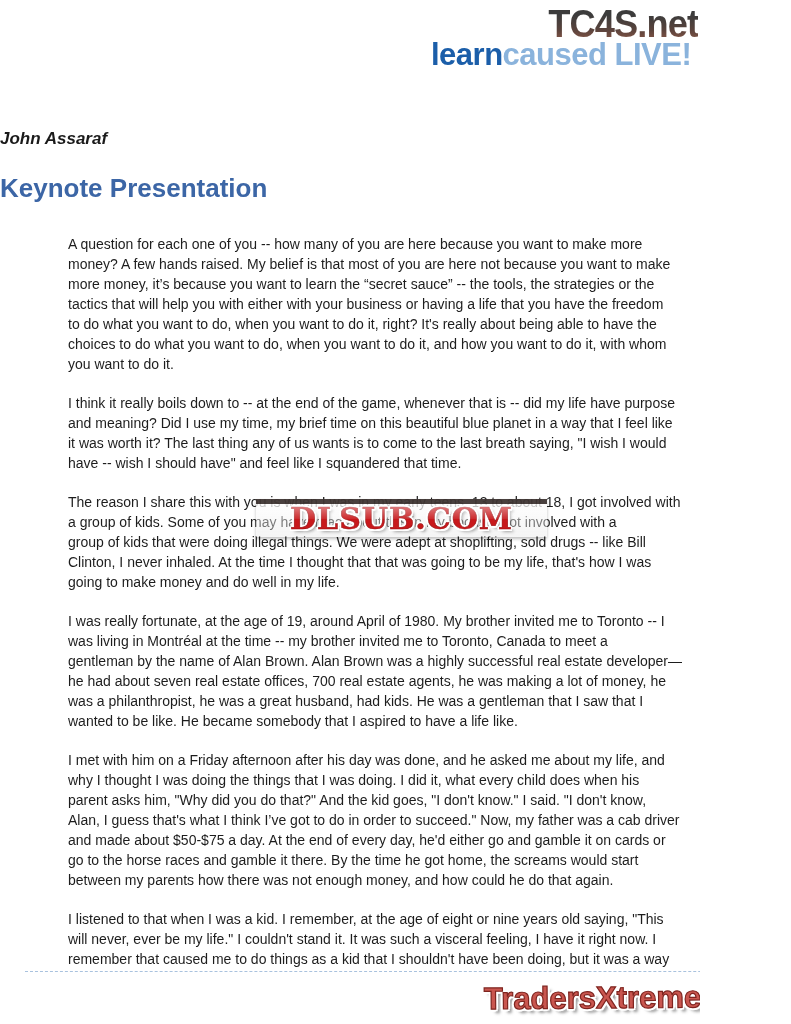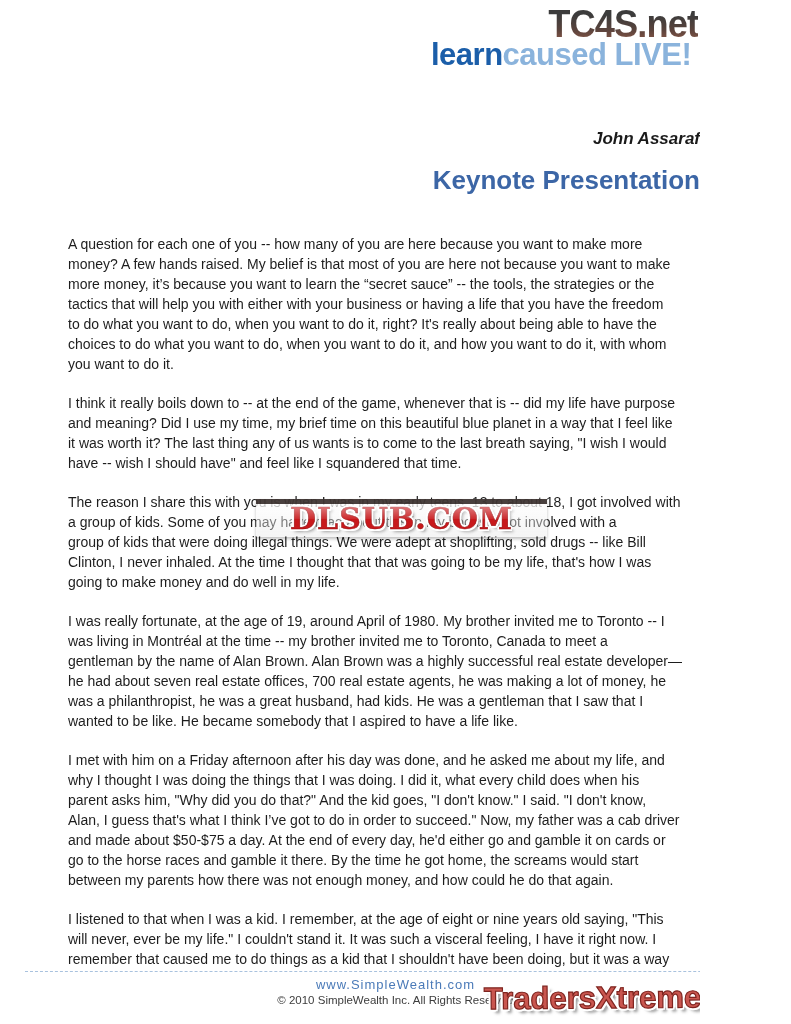--- a/index.html
+++ b/index.html
@@ -46,30 +46,30 @@
   }
   .engage .eg1 { color: #1b5ea9; }
   .engage .eg2 { color: #8ab3dc; }
 
   
   .titleblock {
     position: absolute;
     top: 129px;
     left: 0;
     width: 100%;
-    text-align: right;
+    text-align: left;
   }
   .author {
     font-size: 17px;
     font-weight: bold;
     font-style: italic;
     color: #1a1a1a;
   }
   .doc-title {
-    margin-top: 16px;
+    margin-top: 24px;
     font-size: 26px;
     font-weight: bold;
     color: #3c66a6;
     letter-spacing: 0px;
   }
 
   
   .bodytext {
     position: absolute;
     top: 223px;
@@ -220,22 +220,16 @@
 remember that caused me to do things as a kid that I shouldn't have been doing, but it was a way</p>
   </div>
 
   <div class="dlsub">
     <span class="dlsub-text">DLSUB.COM</span>
     <span class="gloss"></span>
   </div>
 
   <div class="footer-divider"></div>
 
-  <div class="footer">
-    <div>
-      <span class="site">www.SimpleWealth.com</span>
-    </div>
-    <div class="copy">© 2010 SimpleWealth Inc.  All Rights Reserved</div>
-  </div>
 
   <div class="traders">TradersXtreme.com</div>
 
 </div>
 
 </body></html>

